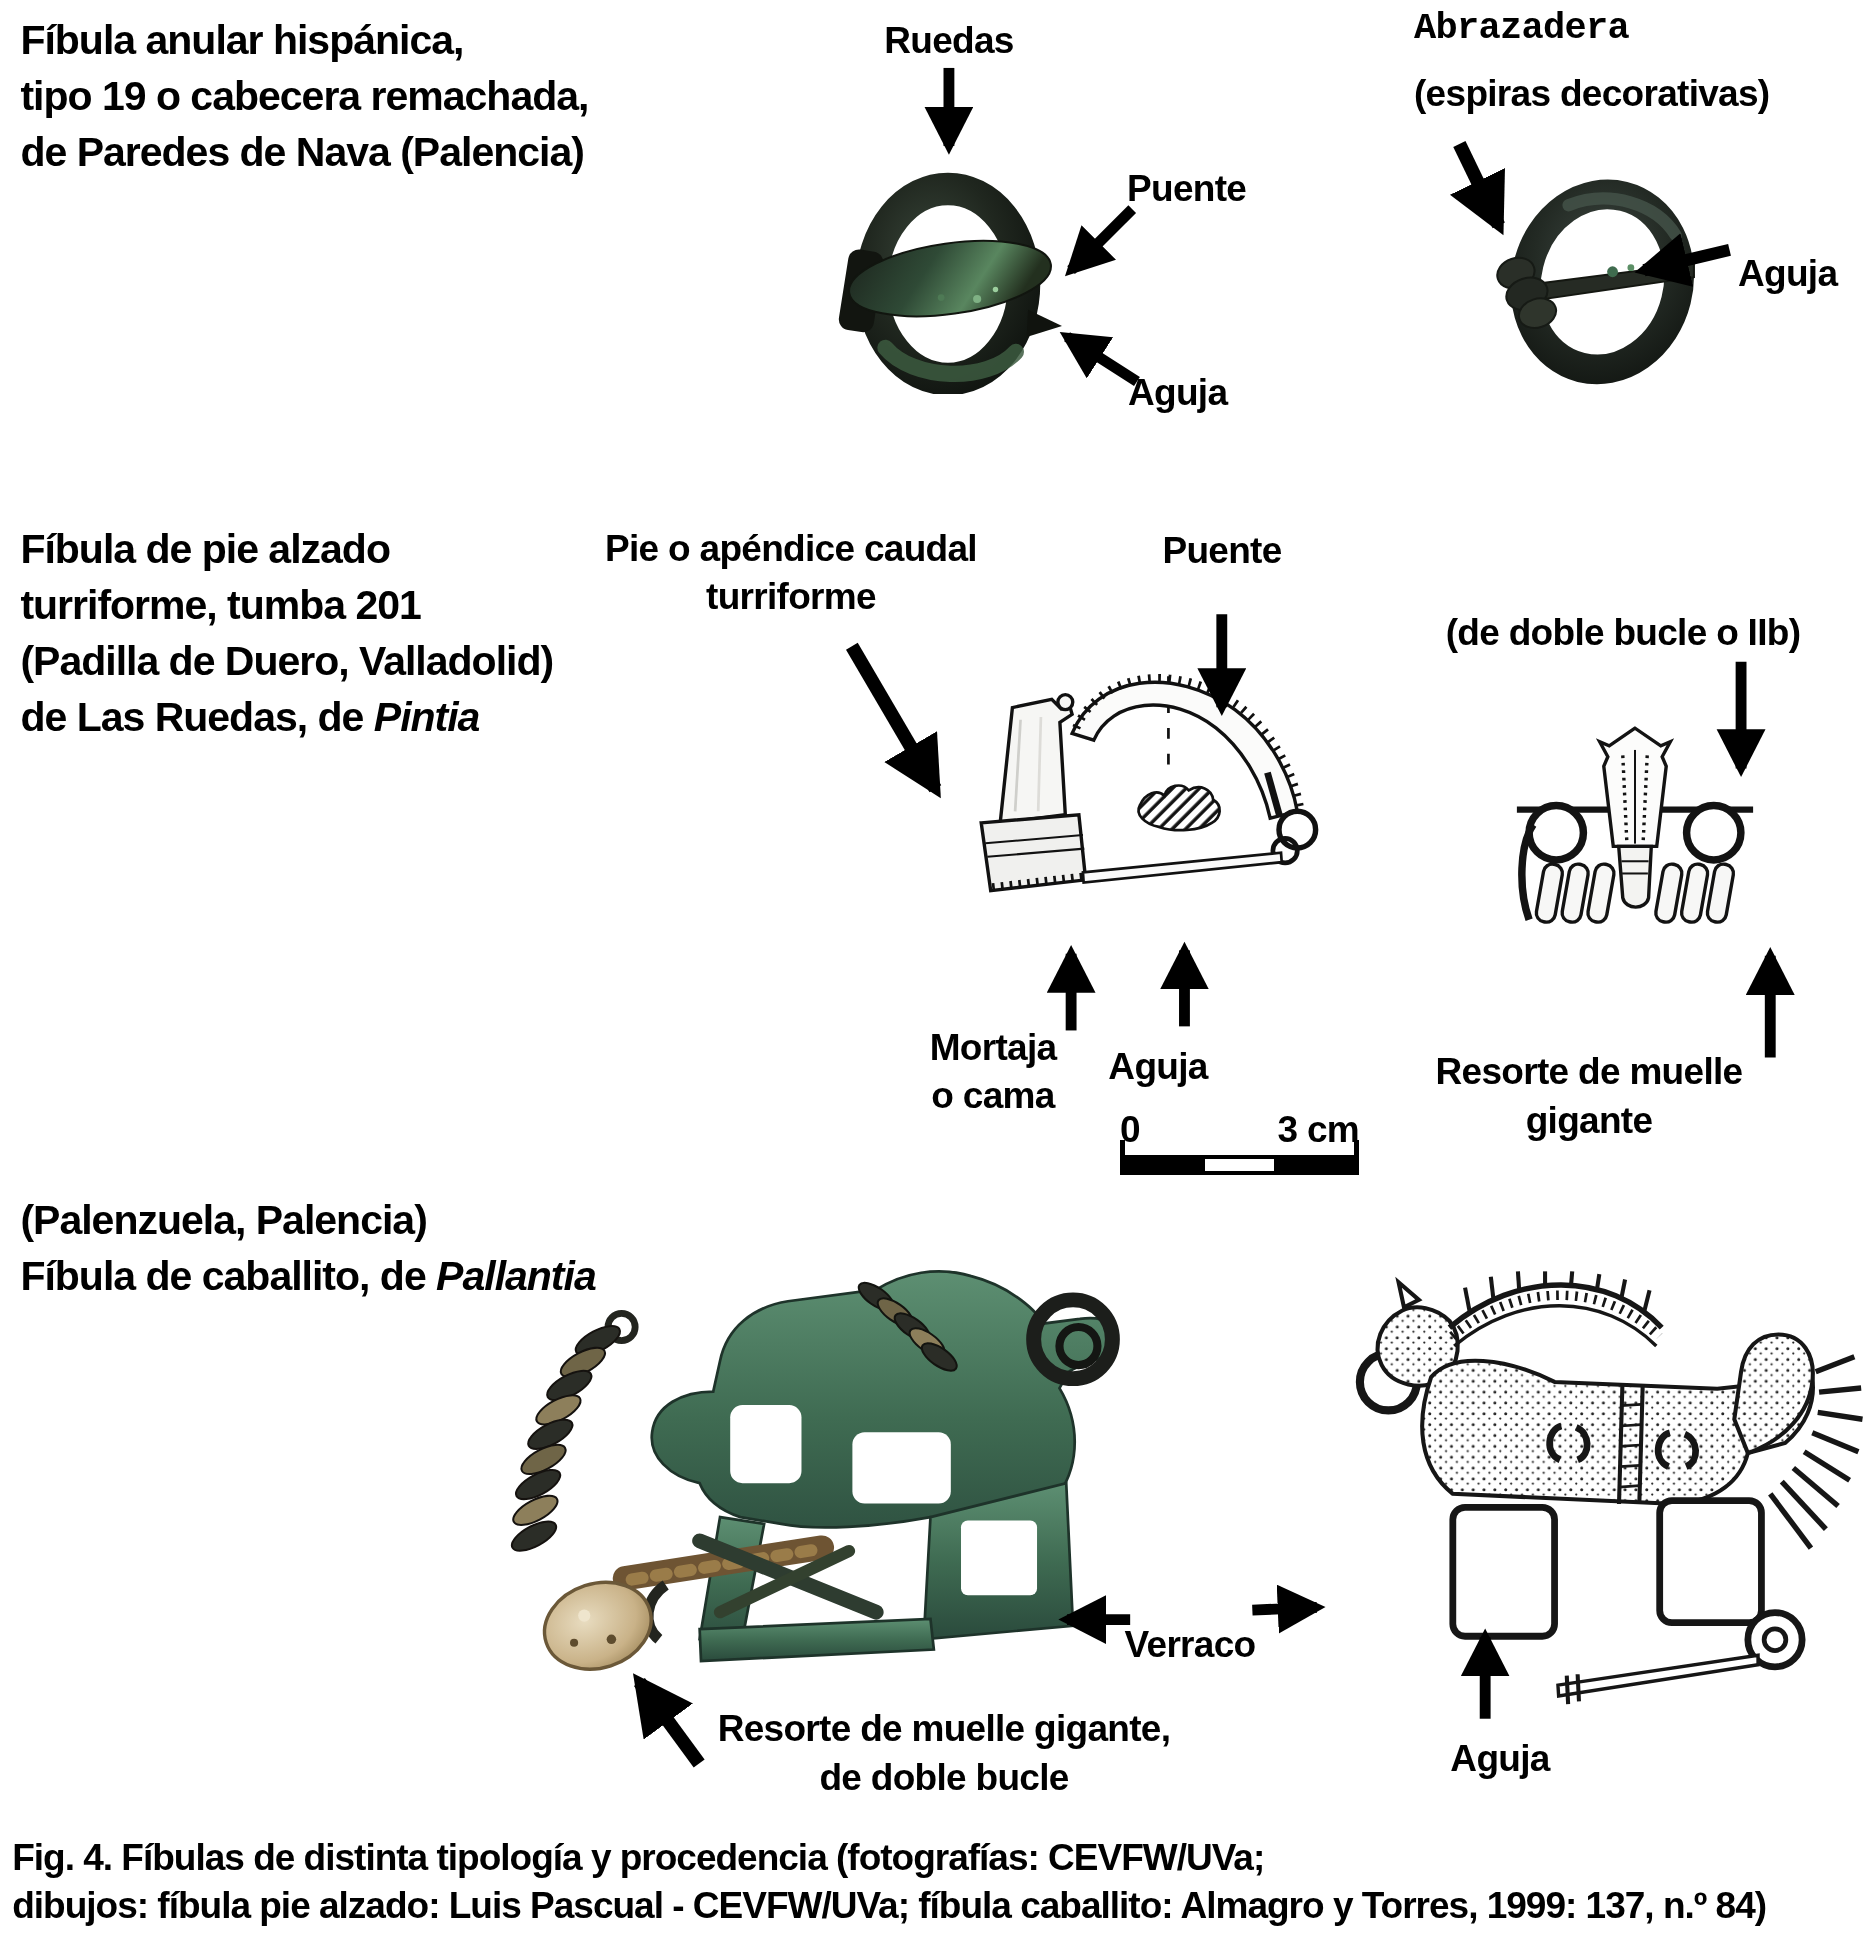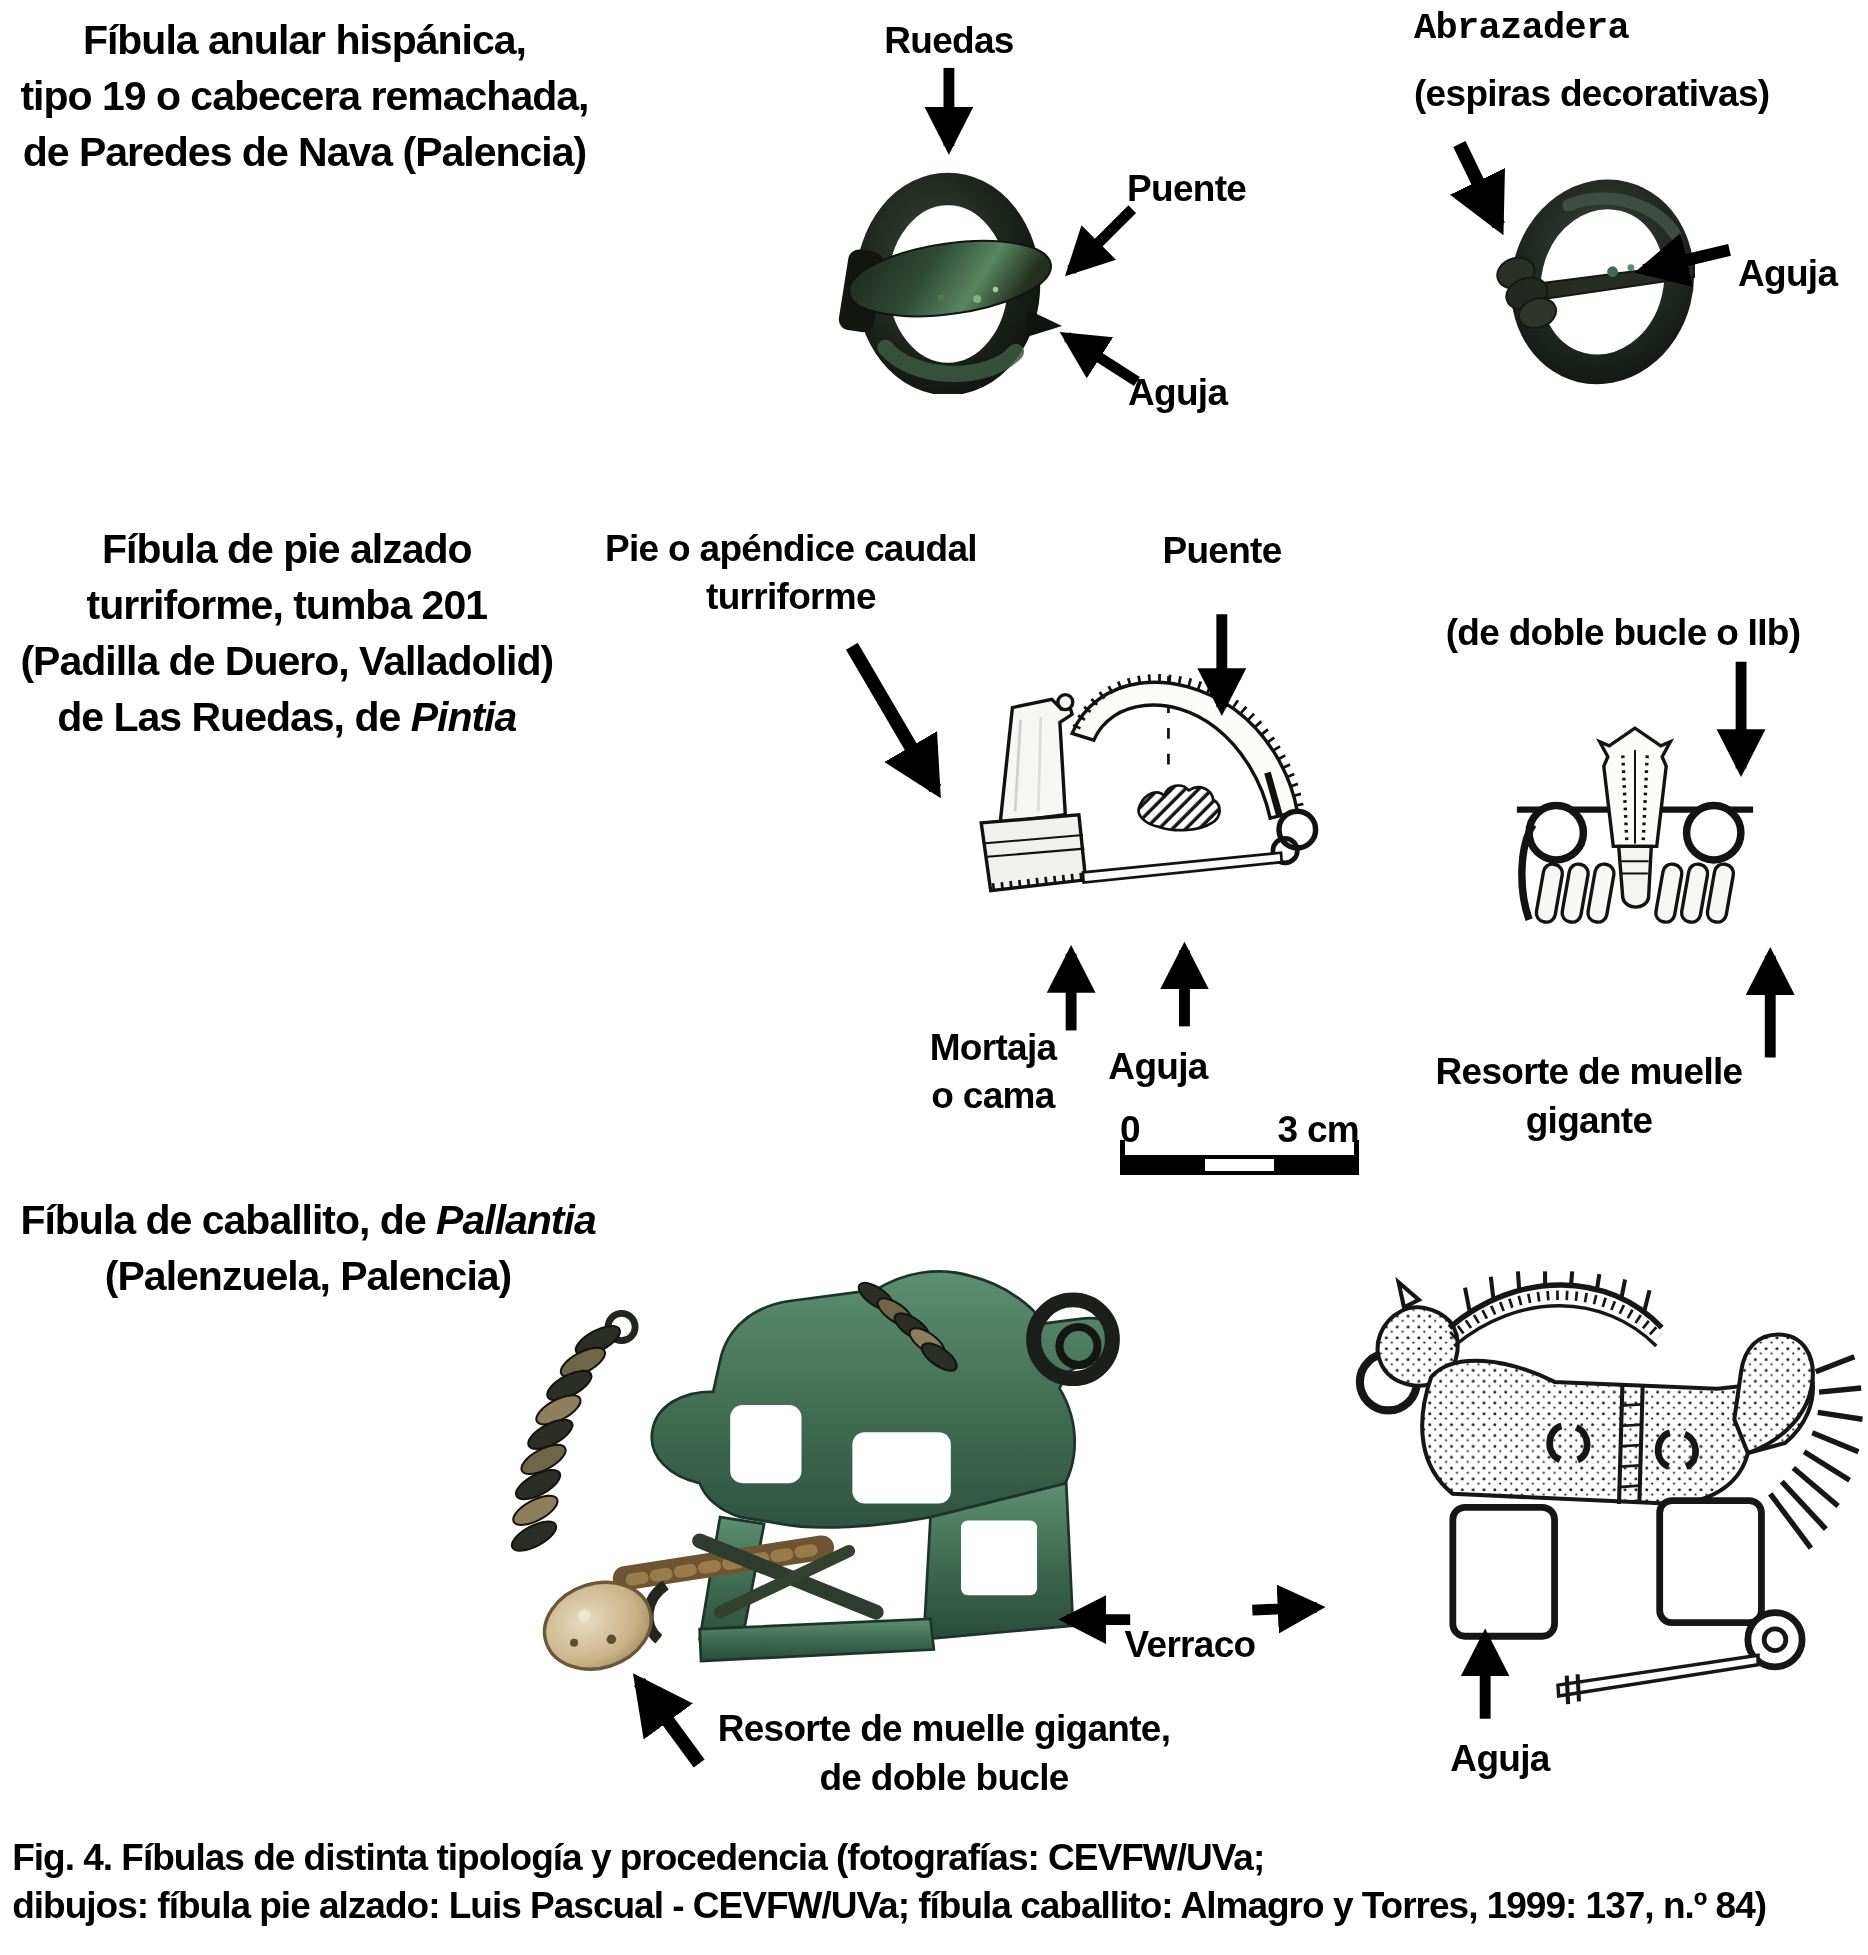--- a/index.html
+++ b/index.html
@@ -1,21 +1,21 @@
 <!DOCTYPE html>
 <html style="--background: #ffffff; --text: #000000; --ink: #161616; --patina-teal: #4e8068; --patina-green: #3f6b4e; --corrosion-gold: #c9b288;font-size:11px"><head>
 <meta charset="utf-8">
 <style>
   :root{
     --background:#ffffff; --text:#000000; --ink:#161616;
     --patina-teal:#4e8068; --patina-green:#3f6b4e; --corrosion-gold:#c9b288;
   }
   html,body{margin:0;padding:0;background:var(--background);}
   #canvas{position:relative;width:1868px;height:1955px;background:var(--background);
-    font-family:"Liberation Sans","DejaVu Sans",sans-serif;color:var(--text);overflow:hidden;text-align:center;}
+    font-family:"Liberation Sans","DejaVu Sans",sans-serif;color:var(--text);overflow:hidden;}
   .title{position:absolute;font-weight:700;font-size:41px;line-height:56px;letter-spacing:-1px;white-space:nowrap;}
   .label{position:absolute;font-weight:700;font-size:37px;letter-spacing:-0.7px;white-space:nowrap;}
   .label.center{transform:translateX(-50%);}
   .caption-line{position:absolute;font-weight:700;font-size:37px;letter-spacing:-1px;white-space:nowrap;}
   .ital{font-style:italic;}
   svg.overlay{position:absolute;left:0;top:0;}
   svg.art{position:absolute;}
   
   #scalebar{position:absolute;left:1120px;top:1109px;width:239px;height:68px;}
   #scalebar .num{position:absolute;top:0;font-weight:700;font-size:37px;letter-spacing:-0.7px;}
@@ -38,22 +38,22 @@
   </div>
 
   <div class="title" style="left:20.4px;top:521px;">
     <div>Fíbula de pie alzado</div>
     <div>turriforme, tumba 201</div>
     <div>(Padilla de Duero, Valladolid)</div>
     <div><span>de Las Ruedas, de </span><span class="ital">Pintia</span></div>
   </div>
 
   <div class="title" style="left:20.4px;top:1192px;">
+    <div>(Palenzuela, Palencia)</div>
     <div><span>Fíbula de caballito, de </span><span class="ital">Pallantia</span></div>
-    <div>(Palenzuela, Palencia)</div>
   </div>
 
   <div class="label center" style="left:949px;top:20.4px;">Ruedas</div>
   <div class="label" style="left:1127px;top:168px;">Puente</div>
   <div class="label" style="left:1128px;top:372px;">Aguja</div>
   <div class="label" style="left:1414px;top:7px;font-family:Liberation Mono, monospace;">Abrazadera</div>
   <div class="label" style="left:1414px;top:73px;">(espiras decorativas)</div>
   <div class="label" style="left:1738px;top:253px;">Aguja</div>
 
   <div class="label center" style="left:791px;top:528px;">Pie o apéndice caudal</div>

